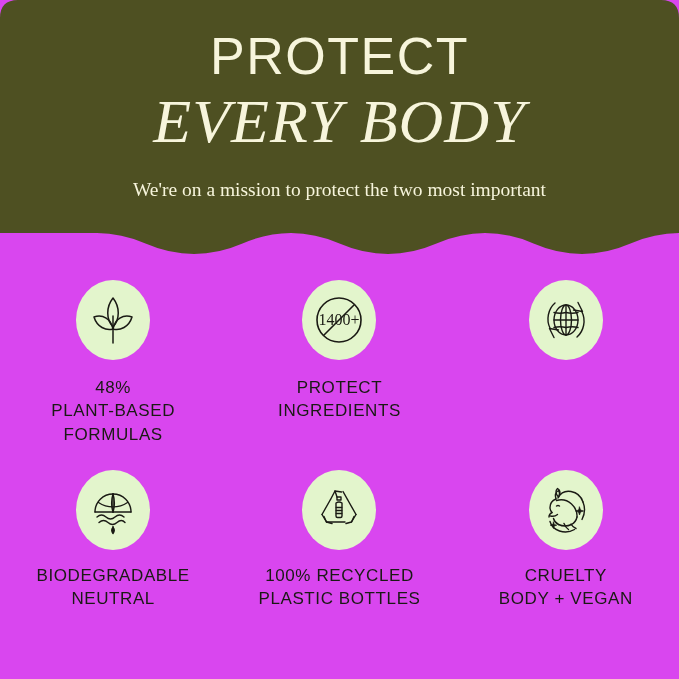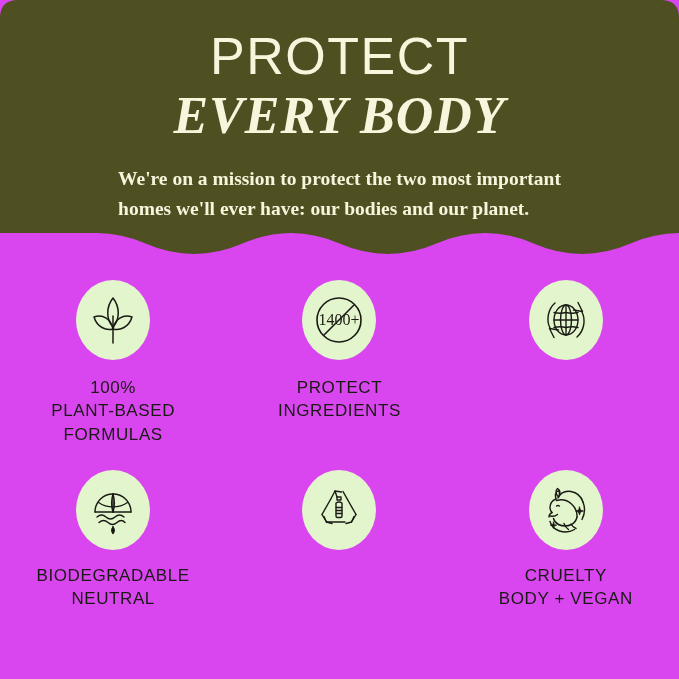--- a/index.html
+++ b/index.html
@@ -56,35 +56,36 @@
     font-size: 52px;
     letter-spacing: 1.5px;
     color: #F7F5DC;
     line-height: 1.08;
     margin: 0;
     text-align: center;
   }
   .headline-2 {
     font-family: "Liberation Serif", serif;
     font-style: italic;
-    font-weight: 700;
-    font-size: 52px;
+    font-weight: 400;
+    font-size: 62px;
     letter-spacing: 1px;
     color: #F7F5DC;
     line-height: 1.08;
     margin: 4px 0 0 0;
     text-align: center;
   }
   .tagline {
     font-family: "Liberation Serif", serif;
-    font-weight: 700;
+    font-weight: 400;
     font-size: 19.5px;
     color: #F7F5DC;
     line-height: 1.52;
     margin: 20px 0 0 0;
+    text-align: center;
     max-width: 540px;
   }
   .tagline-line { display: block; }
 
   
   .badges {
     position: absolute;
     left: 0;
     top: 280px;
     width: 679px;
@@ -146,39 +147,38 @@
         -48.5,10.5 -48.5,10.5 -48.5,-10.5 -48.5,-10.5
         -48.5,10.5 -48.5,10.5 -48.5,-10.5 -48.5,-10.5
         L0,233 Z"></path>
     </svg>
 
     <div class="hero-content">
       <h1 class="headline-1">PROTECT</h1>
       <h2 class="headline-2">EVERY BODY</h2>
       <p class="tagline">
         <span class="tagline-line">We're on a mission to protect the two most important</span>
-        <span class="tagline-line">homes we'll ever have: our bodies and our planet.</span>
       </p>
     </div>
   </div>
 
   <div class="badges">
 
     <div class="badge-row badge-row-1 row1">
 
       <div class="badge">
         <div class="badge-icon-wrap">
           <svg width="62" height="62" viewBox="0 0 62 62" fill="none" stroke="#1A1A14" stroke-width="1.5" stroke-linecap="round" stroke-linejoin="round">
             <path d="M31 54 L31 27"></path>
             <path d="M31 9 C24 18 24 30 31 38 C38 30 38 18 31 9 Z"></path>
             <path d="M31 40 C24 42 15 38 12 28 C21 25 29 30 31 40 Z"></path>
             <path d="M31 40 C38 42 47 38 50 28 C41 25 33 30 31 40 Z"></path>
           </svg>
         </div>
-        <div class="badge-label">100%
+        <div class="badge-label">48%
 PLANT-BASED
 FORMULAS</div>
       </div>
 
       <div class="badge">
         <div class="badge-icon-wrap">
           <svg width="58" height="58" viewBox="0 0 58 58">
             <circle cx="29" cy="29" r="22" fill="none" stroke="#1A1A14" stroke-width="1.6"></circle>
             <text x="29" y="34" text-anchor="middle" font-family="Liberation Serif, serif" font-size="16" fill="#1A1A14">1400+</text>
             <line x1="14" y1="44" x2="44" y2="14" stroke="#1A1A14" stroke-width="1.6" stroke-linecap="round"></line>
@@ -240,20 +240,22 @@
             <path d="M25 10 L31.5 11 M25 10 L27 16"></path>
             <path d="M16.5 41 L14 35.5 M16.5 41 L22 42.5"></path>
             <path d="M41.5 41 L36 42.5 M41.5 41 L44 35.5"></path>
             <path d="M27 19 h4 v-3 h-4 Z"></path>
             <path d="M26 22 q3 -2 6 0 v13 q0 1.5 -1.5 1.5 h-3 q-1.5 0 -1.5 -1.5 Z"></path>
             <line x1="26.3" y1="26.5" x2="31.7" y2="26.5"></line>
             <line x1="26.3" y1="29.5" x2="31.7" y2="29.5"></line>
             <line x1="26.3" y1="32.5" x2="31.7" y2="32.5"></line>
           </svg>
         </div>
+        <div class="badge-label">100% RECYCLED
+PLASTIC BOTTLES</div>
       </div>
 
       <div class="badge">
         <div class="badge-icon-wrap">
           <svg width="60" height="60" viewBox="0 0 60 60" fill="none" stroke="#1A1A14" stroke-width="1.4" stroke-linecap="round" stroke-linejoin="round">
             <path d="M20 19 q-2 -6 2.5 -8.5 q2 3 0 6.5"></path>
             <path d="M22.5 17 q-4.5 -5 -1 -8.5 q3.5 2 2 6.5"></path>
             <path d="M20 19 q-6 2.5 -6 8.5 q0 3 2 5"></path>
             <path d="M16 32.5 q-3 1.5 -3 4.5"></path>
             <path d="M14.5 36 q4 1 7 -1.5"></path>

